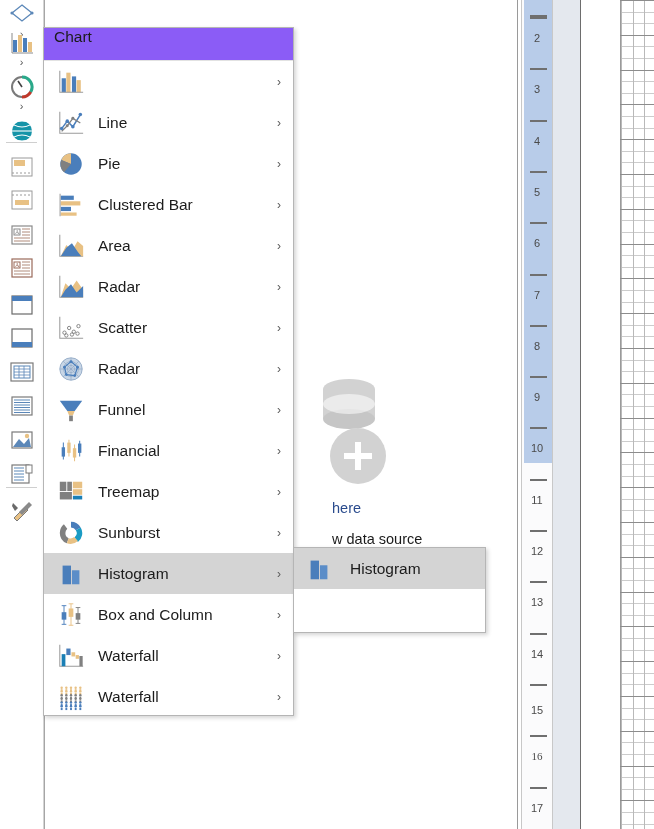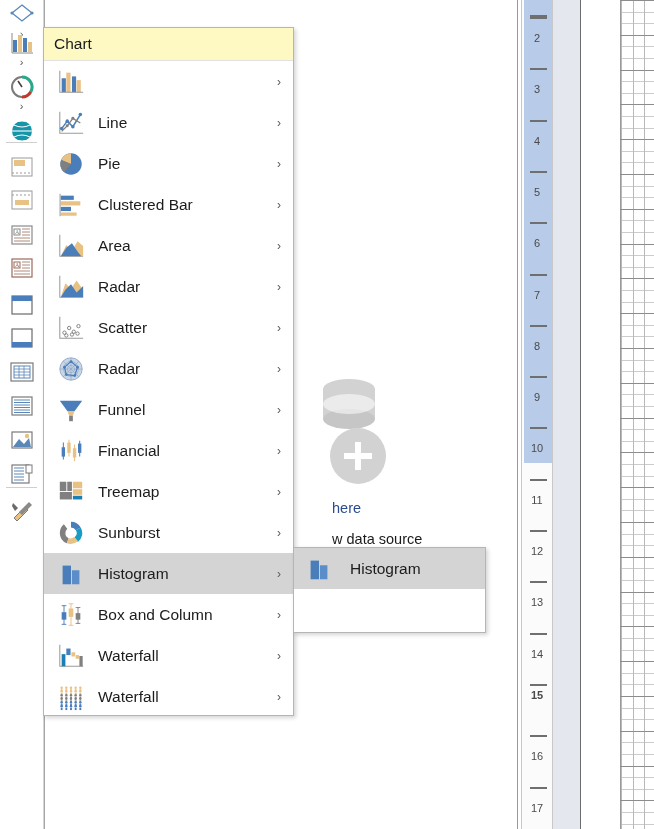--- a/index.html
+++ b/index.html
@@ -115,22 +115,22 @@
 
   
   #chart-menu{
     position:absolute;left:43px;top:27px;width:251px;height:689px;
     background:#ffffff;border:1px solid #b5b5b5;
     box-sizing:border-box;
     box-shadow:2px 2px 4px rgba(0,0,0,0.17);
   }
   #chart-menu-header{
     position:absolute;left:0;top:0;width:249px;height:33px;
-    background:#fef9c3;border-bottom:1px solid #e2e2e2;
-    display:flex;align-items:center;box-sizing:border-box;
+    background:#8b5cf6;border-bottom:1px solid #e2e2e2;
+    display:flex;box-sizing:border-box;
   }
   #chart-menu-header span{
     margin-left:10px;font-size:15.5px;color:#1b1b1b;
   }
   #menu-list{
     position:absolute;left:0;top:33px;width:249px;
   }
   .mi{
     position:relative;height:41px;width:249px;
     display:flex;align-items:center;box-sizing:border-box;
@@ -205,23 +205,23 @@
     <div class="rnum" style="top: 442.4px;">10</div>
     <div class="rtick" style="top: 478.7px;"></div>
     <div class="rnum" style="top: 493.7px;">11</div>
     <div class="rtick" style="top: 530px;"></div>
     <div class="rnum" style="top: 545px;">12</div>
     <div class="rtick" style="top: 581.3px;"></div>
     <div class="rnum" style="top: 596.3px;">13</div>
     <div class="rtick" style="top: 632.6px;"></div>
     <div class="rnum" style="top: 647.6px;">14</div>
     <div class="rtick" style="top: 683.9px;"></div>
-    <div class="rnum" style="top: 689px; font-weight: bold;">15</div>
+    <div class="rnum" style="top: 704px;">15</div>
     <div class="rtick" style="top: 735.2px;"></div>
-    <div class="rnum" style="top: 750.2px;">16</div>
+    <div class="rnum" style="top: 750.2px; font-family: Liberation Serif, serif;">16</div>
     <div class="rtick" style="top: 786.5px;"></div>
     <div class="rnum" style="top: 801.5px;">17</div>
     <div class="rtick" style="top: 15px;"></div>
   </div>
 
 <div id="tool-rail">
     <div class="rail-item" style="top: 0px;">
       <svg viewBox="0 0 26 26" width="26" height="26">
         <polygon points="13,3 23,11 13,19 3,11" fill="none" stroke="#5b87b8" stroke-width="1.3"></polygon>
          <circle cx="3" cy="11" r="1.6" fill="#5b87b8"></circle>

